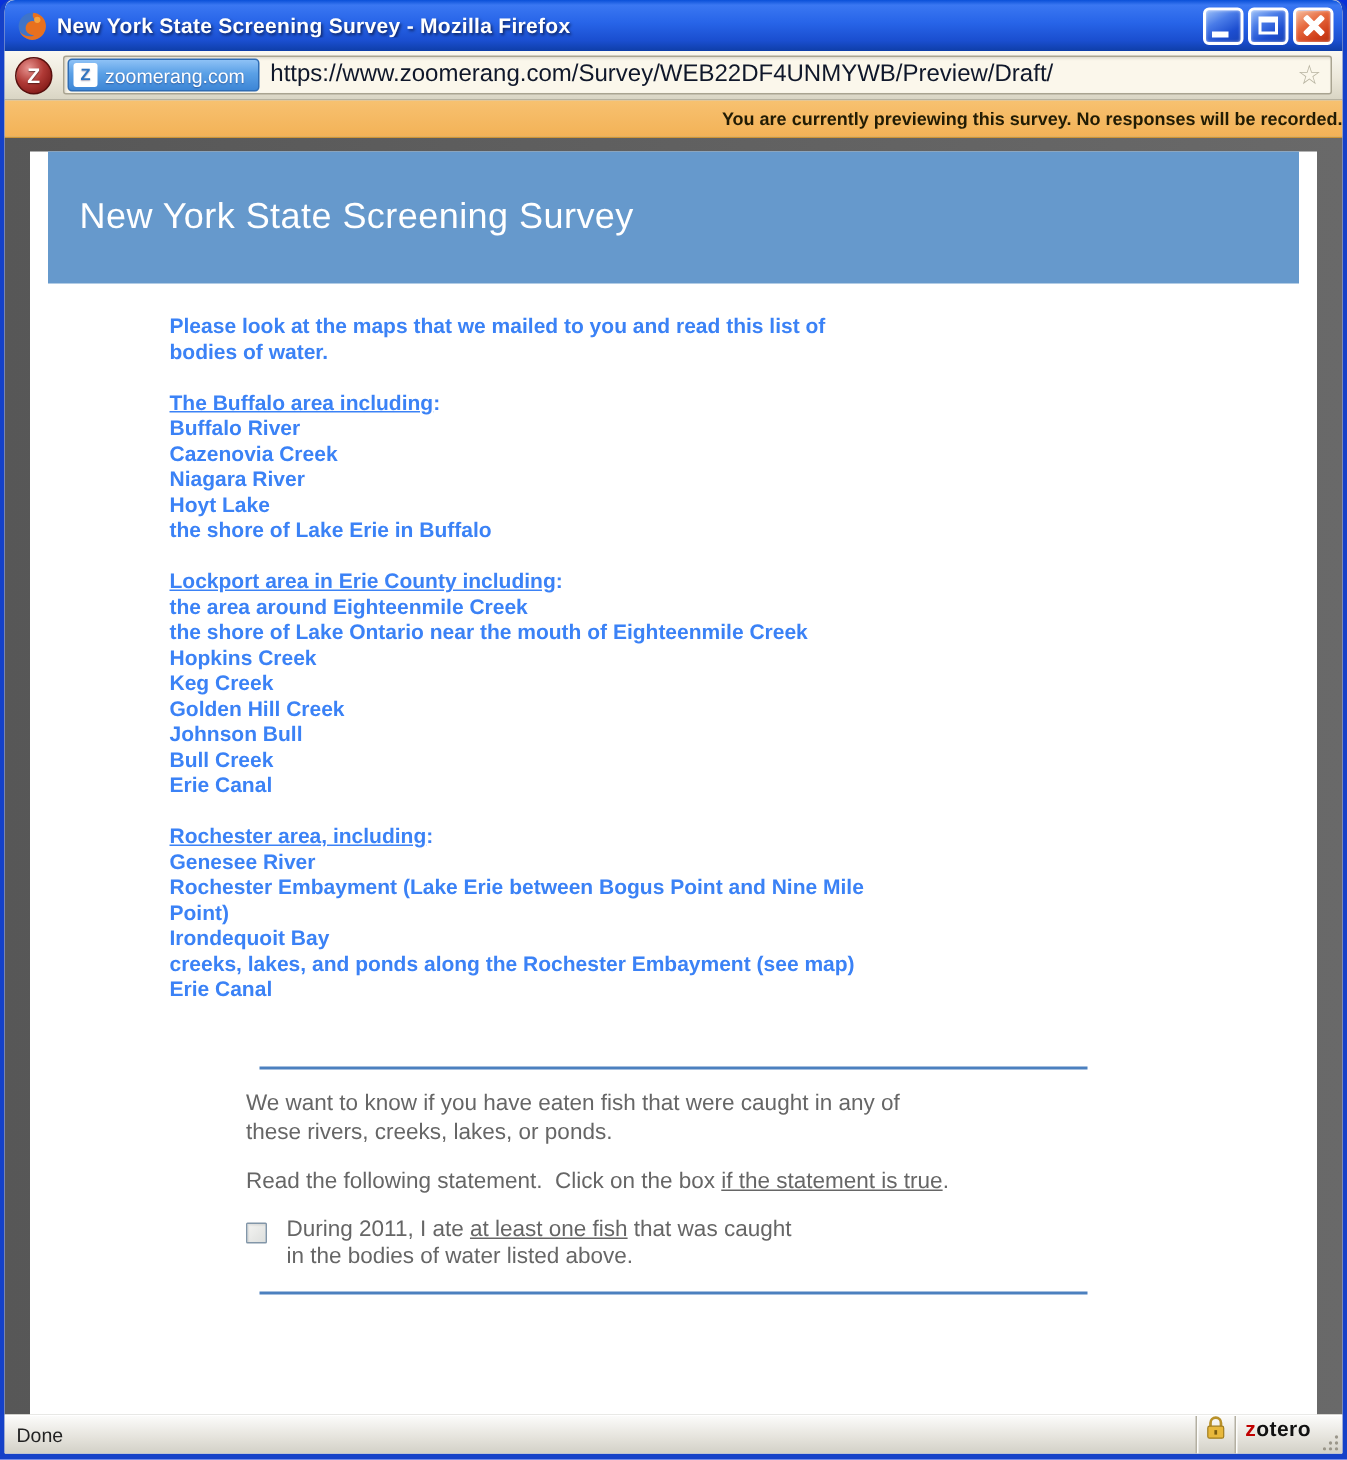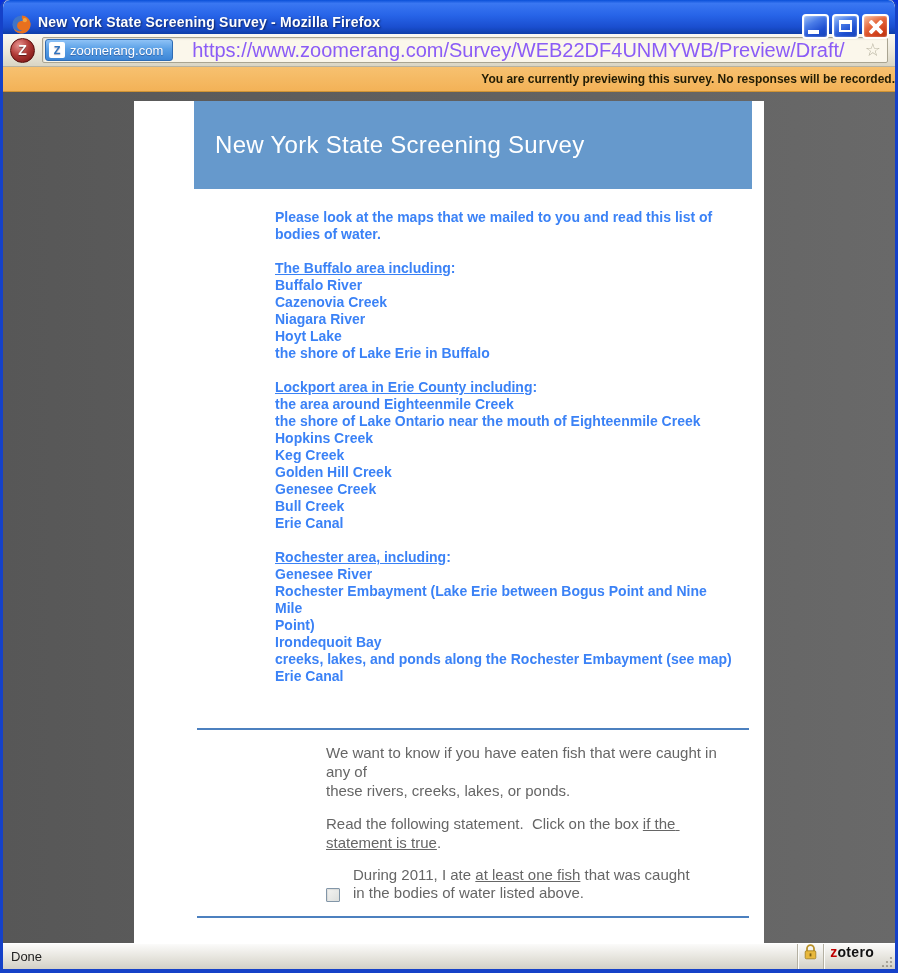--- a/index.html
+++ b/index.html
@@ -4,21 +4,21 @@
 <style>
   * { box-sizing: border-box; margin: 0; padding: 0; }
   html,body { width:898px; height:973px; }
   body { font-family:"Liberation Sans", sans-serif; background:#0831d9; }
 
   .window { width:898px; height:973px; display:flex; flex-direction:column;
     border-left:3px solid #1541c8; border-right:3px solid #1541c8; border-bottom:4px solid #1541c8;
     border-radius:8px 8px 0 0; overflow:hidden; background:#ece9d8; }
 
   
-  .titlebar { height:34px; flex:0 0 34px; display:flex; align-items:flex-start; padding:14px 6px;
+  .titlebar { height:34px; flex:0 0 34px; display:flex; align-items:center; padding:14px 6px;
     background:linear-gradient(180deg,#0a50d8 0%,#3a77f2 10%,#2764e8 45%,#1a4ecf 80%,#0e3ea8 100%);
     border-radius:7px 7px 0 0; }
   .ff-icon { width:21px; height:21px; margin:0 6px 0 2px; flex:0 0 auto; }
   .win-title { color:#fff; font-size:14px; font-weight:bold; letter-spacing:.2px;
     text-shadow:1px 1px 2px rgba(0,0,20,.6); flex:1; white-space:nowrap; overflow:hidden; }
   .win-controls { display:flex; gap:3px; }
   .wbtn { width:27px; height:25px; border:2px solid #fff; border-radius:4px; position:relative;
     background:linear-gradient(150deg,#9cc0f8 0%,#4a7ce8 35%,#1d4ed0 70%,#1743b8 100%);
     box-shadow:inset 0 0 2px rgba(255,255,255,.6); cursor:pointer; }
   .wbtn.close { background:linear-gradient(150deg,#f6bd9e 0%,#e76a3f 40%,#d03f1a 75%,#b53212 100%); }
@@ -40,52 +40,52 @@
     display:grid; place-items:center; text-shadow:0 1px 1px rgba(0,0,0,.5); }
   .urlbar { flex:1; height:26px; display:flex; align-items:center; padding:2px 6px 2px 2px;
     background:#fbf7eb; border:1px solid #a9a491; border-radius:2px;
     box-shadow:inset 1px 1px 2px rgba(0,0,0,.12); }
   .site-chip { height:22px; display:flex; align-items:center; gap:5px; padding:0 9px 0 3px;
     border-radius:3px; cursor:pointer;
     background:linear-gradient(180deg,#8ec2f6 0%,#5aa0e6 45%,#3d86d6 100%);
     border:1px solid #2f6cb4; color:#fff; font-size:13px; text-shadow:0 1px 1px rgba(0,0,60,.35); }
   .chip-ic { width:16px; height:16px; background:#fff; border-radius:2px; color:#2f74c0;
     font-weight:bold; font-size:11px; display:grid; place-items:center; }
-  .url-text { margin-left:19px; font-size:20px; color:#8b5cf6; white-space:nowrap; overflow:hidden; flex:1; }
+  .url-text { margin-left:7px; font-size:16px; color:#0f172a; white-space:nowrap; overflow:hidden; flex:1; }
   .star { font-size:18px; color:#b9b5a2; line-height:1; cursor:pointer; }
 
   
   .notice { height:25px; flex:0 0 25px; background:linear-gradient(180deg,#f7c170 0%,#f3b257 100%);
     border-bottom:1px solid #cf9334; color:#221c04; font-size:12px; font-weight:bold;
     display:flex; align-items:center; justify-content:flex-end; }
 
   
   .viewport { flex:1; background:linear-gradient(90deg,#575757,#696969); overflow:hidden; }
-  .page { width:630px; height:100%; margin:0 auto; background:#fff;padding-left:48px; }
+  .page { width:858px; height:100%; margin:0 auto; background:#fff; }
 
   .survey-header { margin:9px 12px 0 12px; height:88px; background:#6699cc;
     display:flex; align-items:center; }
   .survey-title { color:#fff; font-size:24px; font-weight:normal; margin-left:21px; letter-spacing:.3px; }
 
   .body-text { margin:20px 30px 0 93px; color:#3b82f6; font-weight:bold; font-size:14px;
     line-height:17px; }
   .intro-p { white-space:pre-line; margin-bottom:17px; }
   .section { margin-bottom:17px; }
   .section:last-child { margin-bottom:0; }
   .u { text-decoration:underline; }
   .sec-item { white-space:pre-line; }
 
   .rule { width:552px; margin:0 auto; border-top:2px solid #4c80bf; }
   .rule.r1 { margin-top:43px; }
   .rule.r2 { margin-top:14px; }
 
   .question { margin:13px 30px 0 144px; color:#666; font-size:15px; line-height:19px; }
   .q-intro { white-space:pre-line; margin-bottom:14px; }
   .q-instruction { white-space:pre-wrap; margin-bottom:14px; }
-  .stmt-row { display:flex; align-items:flex-end; }
+  .stmt-row { display:flex; align-items:flex-start; }
   .stmt-checkbox { appearance:none; -webkit-appearance:none; width:14px; height:14px; margin:4px 13px 0 0;
     border:1px solid #8296a8; border-radius:1px; cursor:pointer;
     background:linear-gradient(135deg,#f4f4f2 0%,#dddfdd 100%);
     box-shadow:inset 1px 1px 1px rgba(0,0,0,.08); flex:0 0 auto; }
   .stmt-label { line-height:18px; }
 
   .btn-row { text-align:center; margin-top:22px; }
   .next-btn { min-width:158px; height:28px; padding:0 24px; cursor:pointer;
     border:1px solid #7ca0c7; border-radius:6px;
     background:linear-gradient(180deg,#ffffff 0%,#eef5fb 45%,#d7e7f4 100%);
@@ -163,21 +163,21 @@
           <div class="sec-item">the shore of Lake Erie in Buffalo</div>
         </div>
 
         <div class="section">
           <div><span class="u">Lockport area in Erie County including</span><span>:</span></div>
           <div class="sec-item">the area around Eighteenmile Creek</div>
           <div class="sec-item">the shore of Lake Ontario near the mouth of Eighteenmile Creek</div>
           <div class="sec-item">Hopkins Creek</div>
           <div class="sec-item">Keg Creek</div>
           <div class="sec-item">Golden Hill Creek</div>
-          <div class="sec-item">Genesee Creek</div>
+          <div class="sec-item">Johnson Bull</div>
           <div class="sec-item">Bull Creek</div>
           <div class="sec-item">Erie Canal</div>
         </div>
 
         <div class="section">
           <div><span class="u">Rochester area, including</span><span>:</span></div>
           <div class="sec-item">Genesee River</div>
           <div class="sec-item">Rochester Embayment (Lake Erie between Bogus Point and Nine Mile
 Point)</div>
           <div class="sec-item">Irondequoit Bay</div>

